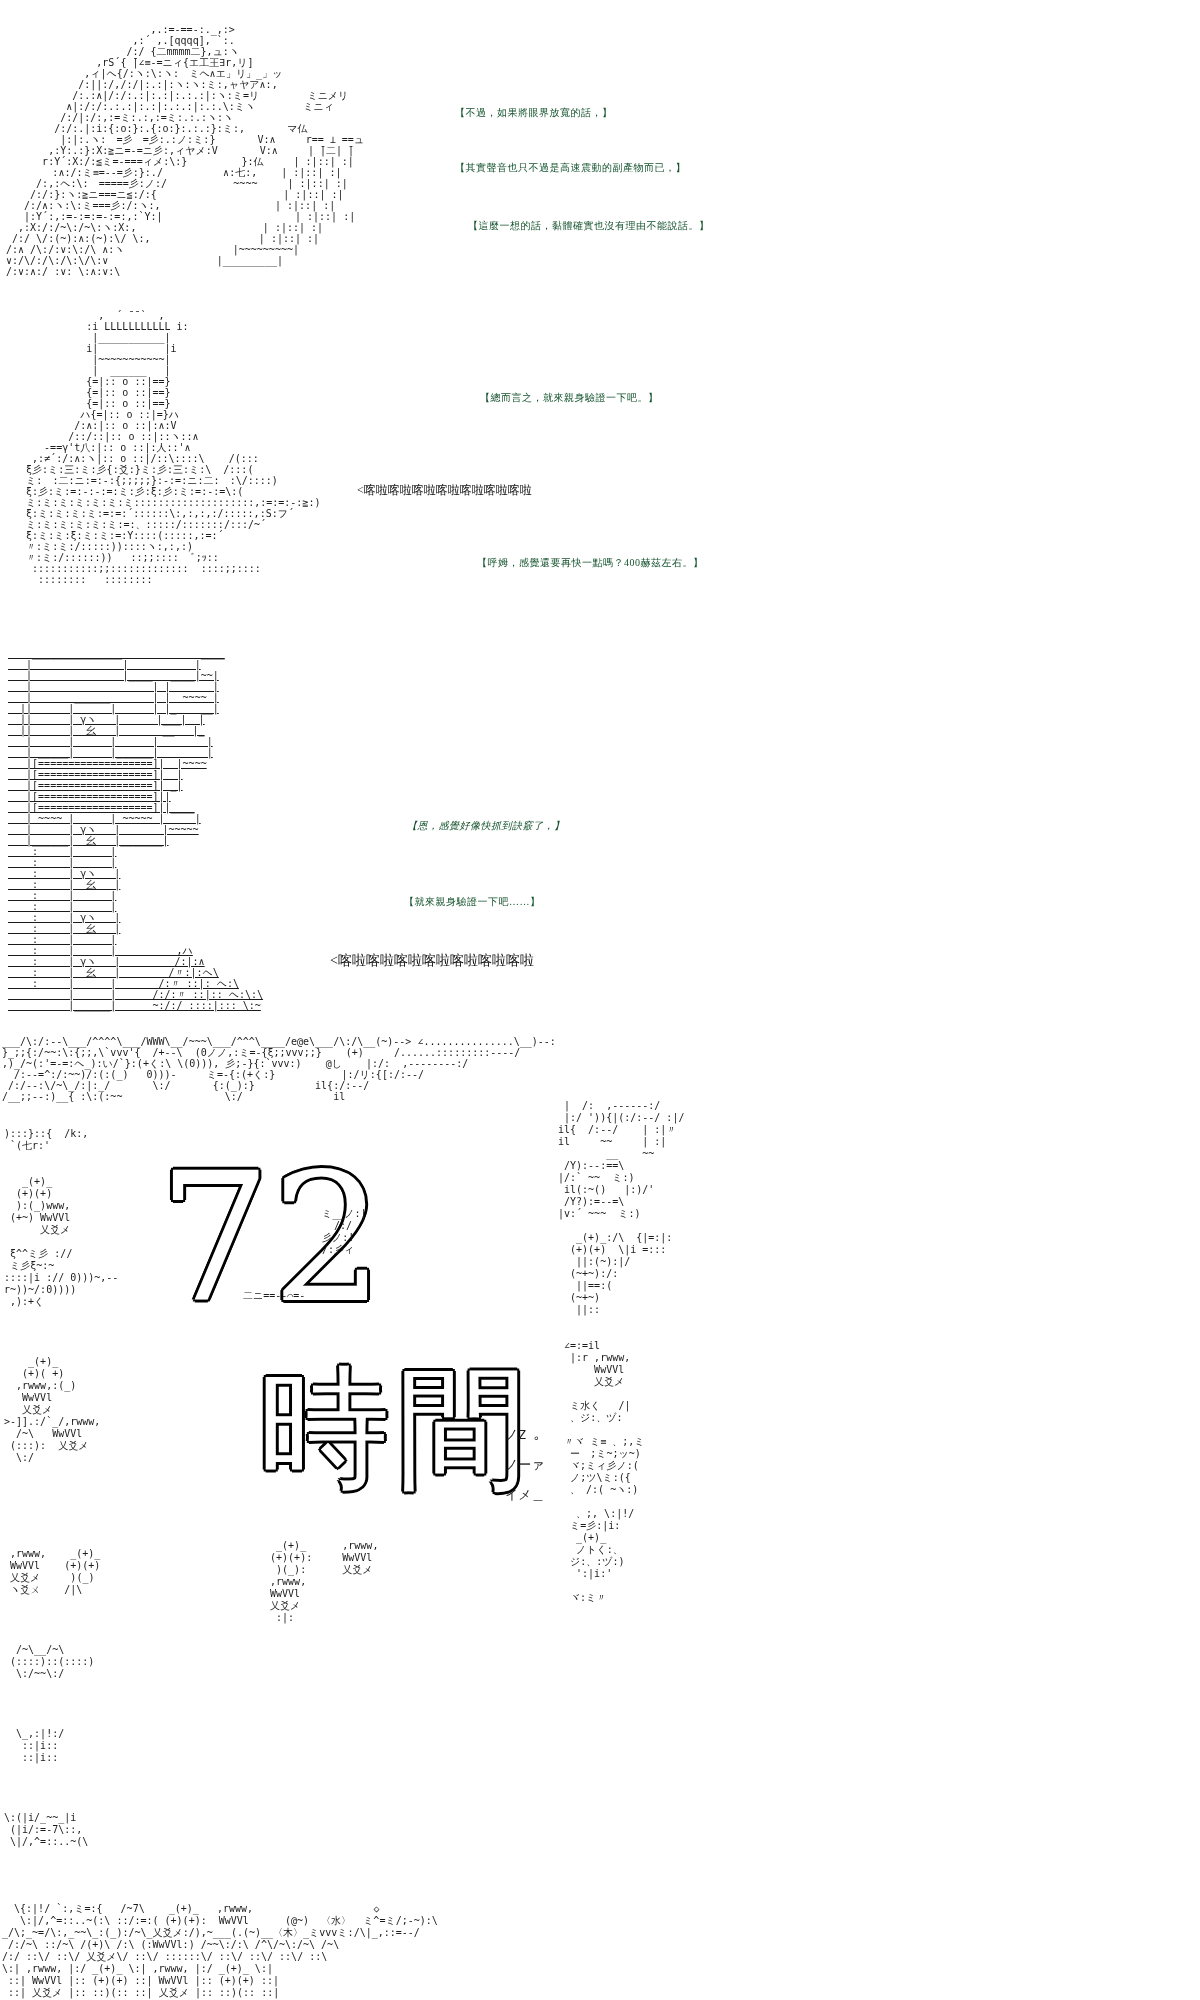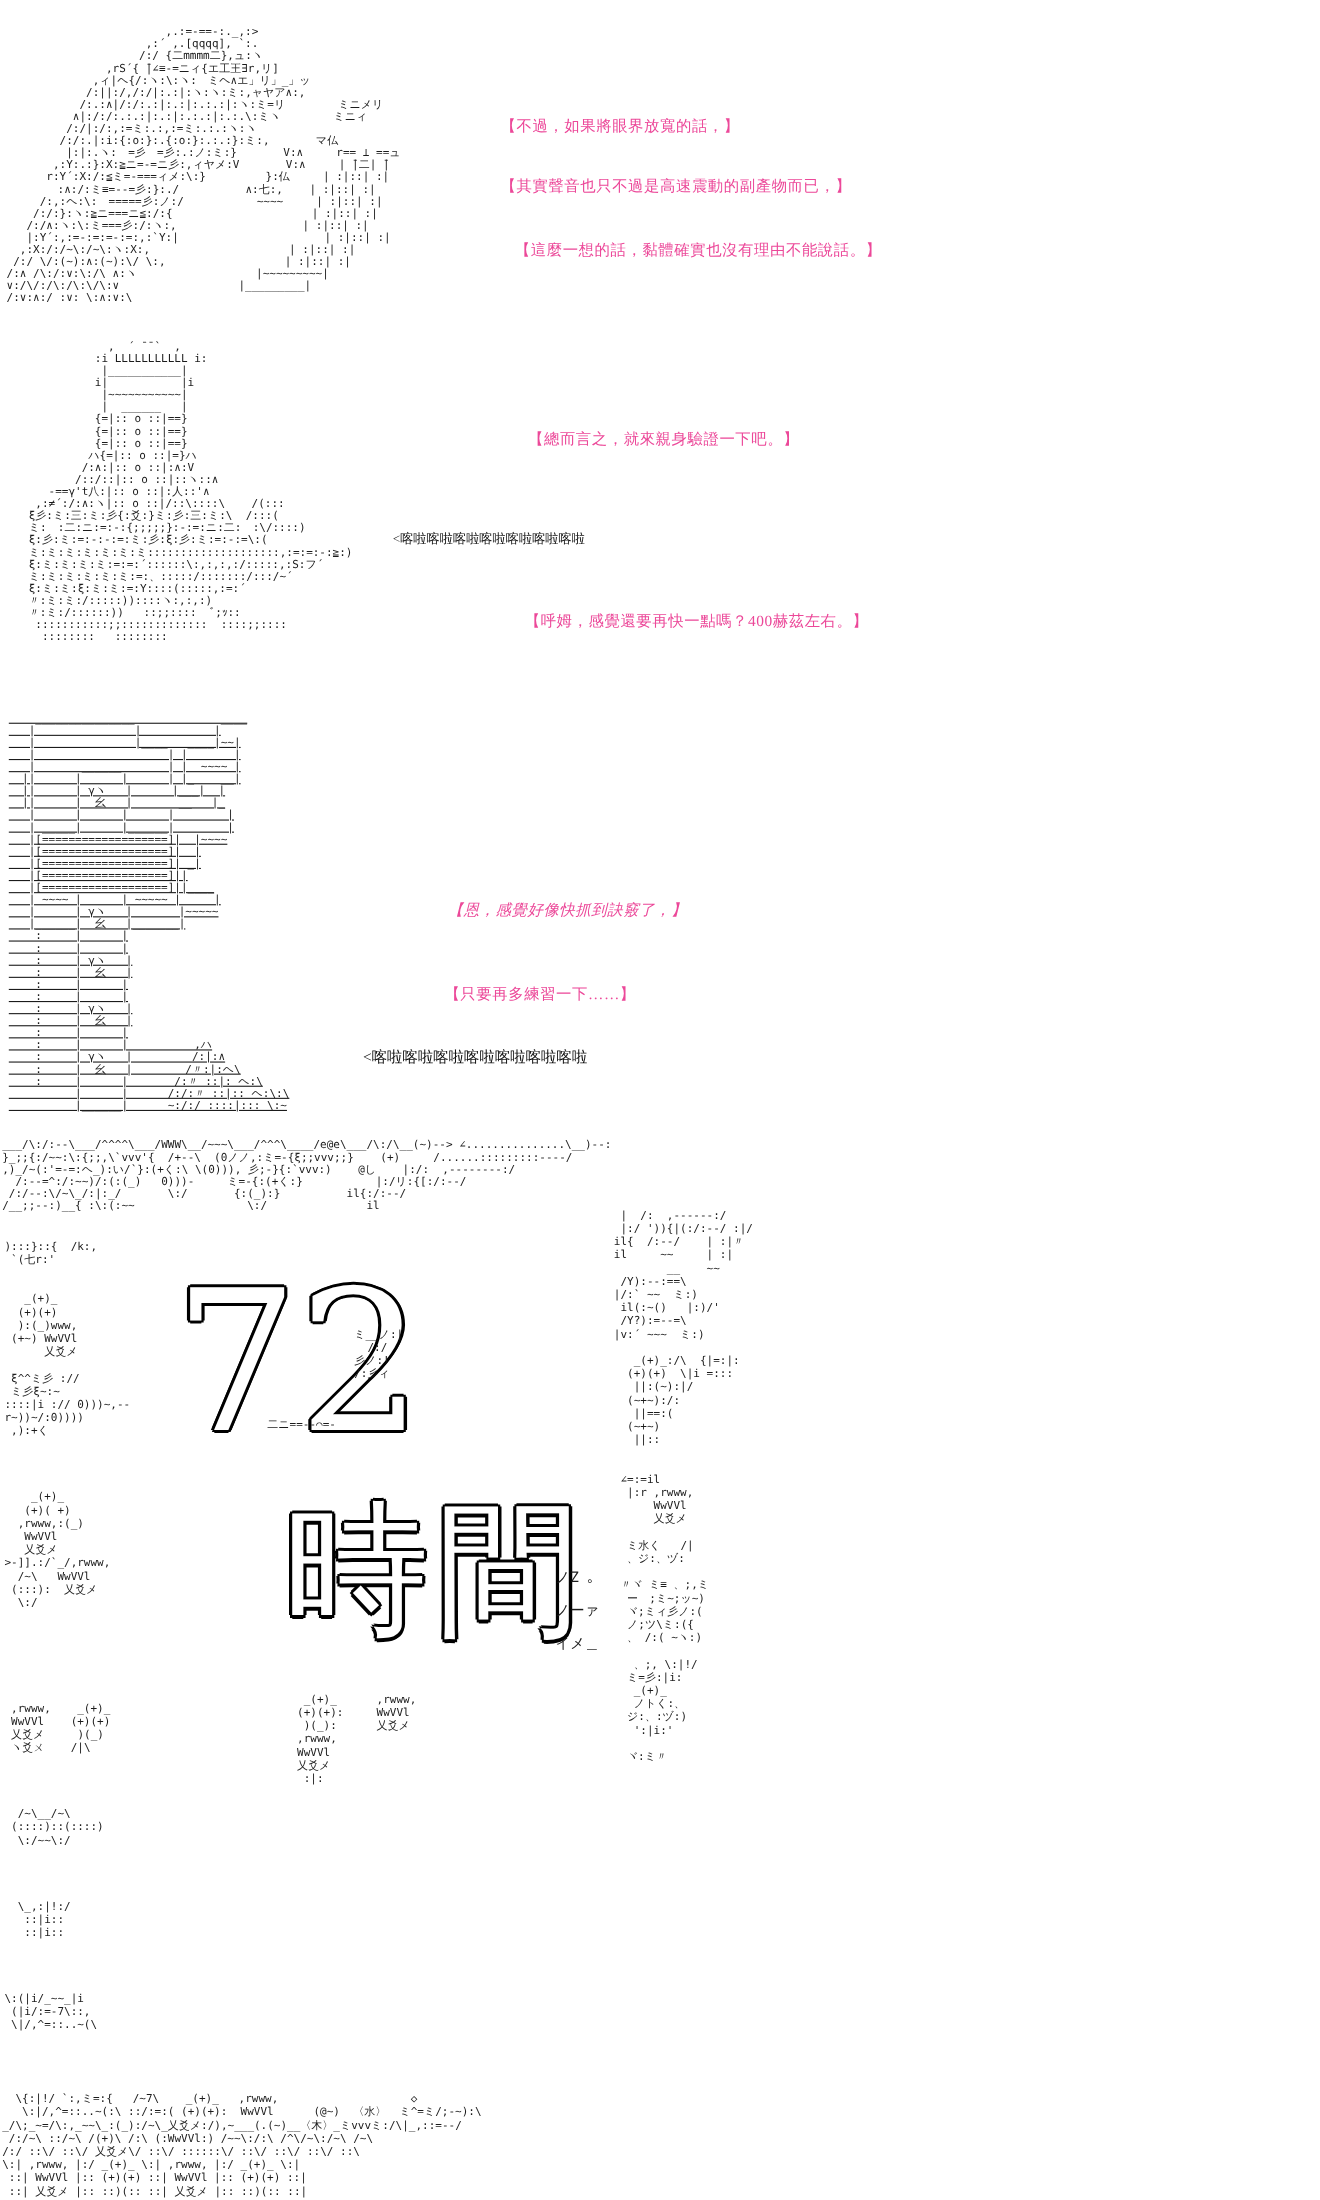--- a/index.html
+++ b/index.html
@@ -15,22 +15,22 @@
     position:absolute;
     white-space:pre;
     font-family:"DejaVu Sans Mono", monospace;
     color:#1b1b1b;
   }
   .aa10 { font-size:10px; line-height:11px; }
   .aa12 { font-size:10px; line-height:12px; }
   .dlg {
     position:absolute;
     font-family:"Liberation Serif","DejaVu Serif",serif;
-    font-size:14px;
-    color:#ec4899;
+    font-size:10px;
+    color:#14532d;
     letter-spacing:0.5px;
     white-space:nowrap;
   }
   .sfx {
     position:absolute;
     font-family:"Liberation Serif","DejaVu Serif",serif;
     color:#111;
     white-space:nowrap;
   }
   .sfx-small { font-size:12px; }
@@ -139,21 +139,21 @@
     :     | γヽ   |
     :     |  幺   |
     :     |      |
     :     |      |          ,ハ
     :     | γヽ   |         /:|:∧
     :     |  幺   |        /〃:|:ヘ\
     :     |      |       /:〃 ::|: ヘ:\
           |      |      /:/:〃 ::|:: ヘ:\:\
           |______|      ~:/:/ ::::|::: \:~</pre>
   <div class="dlg" style="left:407px; top:819px;font-style:italic;">【恩，感覺好像快抓到訣竅了，】</div>
-  <div class="dlg" style="left:404px; top:895px;">【只要再多練習一下……】</div>
+  <div class="dlg" style="left:404px; top:895px;">【就來親身驗證一下吧……】</div>
   <div class="sfx sfx-big" style="left:330px; top:952px;">&lt;喀啦喀啦喀啦喀啦喀啦喀啦喀啦</div>
 
   <div>
     <pre class="aa aa10" style="left:2px; top:1036px;">___/\:/:--\___/^^^^\___/WWW\__/~~~\___/^^^\____/e@e\___/\:/\__(~)--&gt; ∠...............\__)--:
 }_;;{:/~~:\:{;;,\`vvv'{  /+--\  (0ノノ,:ミ=-{ξ;;vvv;;}    (+)     /......:::::::::----/
 ,)_/~(:'=-=:ヘ_):い/`}:(+く:\ \(0))), 彡;-}{:`vvv:)    @し    |:/:  ,--------:/
   /:--=^:/:~~)/:(:(_)   0)))-     ミ=-{:(+く:}           |:/リ:{[:/:--/
  /:/--:\/~\_/:|:_/       \:/       {:(_):}          il{:/:--/
 /__;;--:)__{ :\:(:~~                 \:/               il</pre>
     <pre class="aa aa12" style="left:4px; top:1128px;">):::}::{  /k:,

